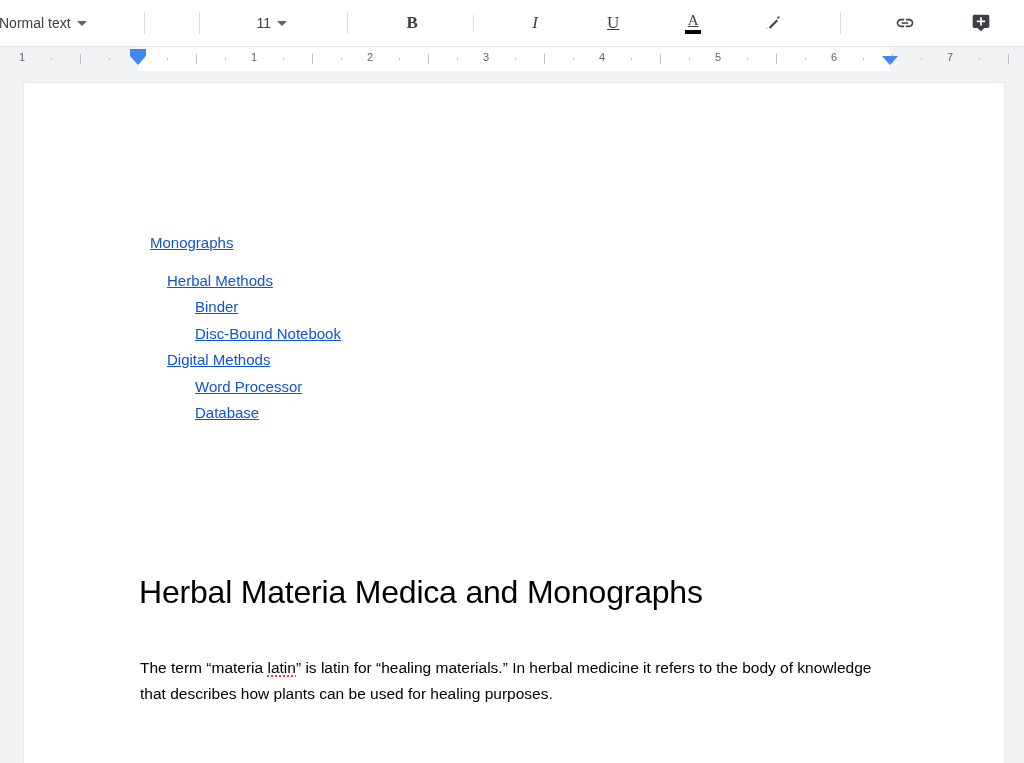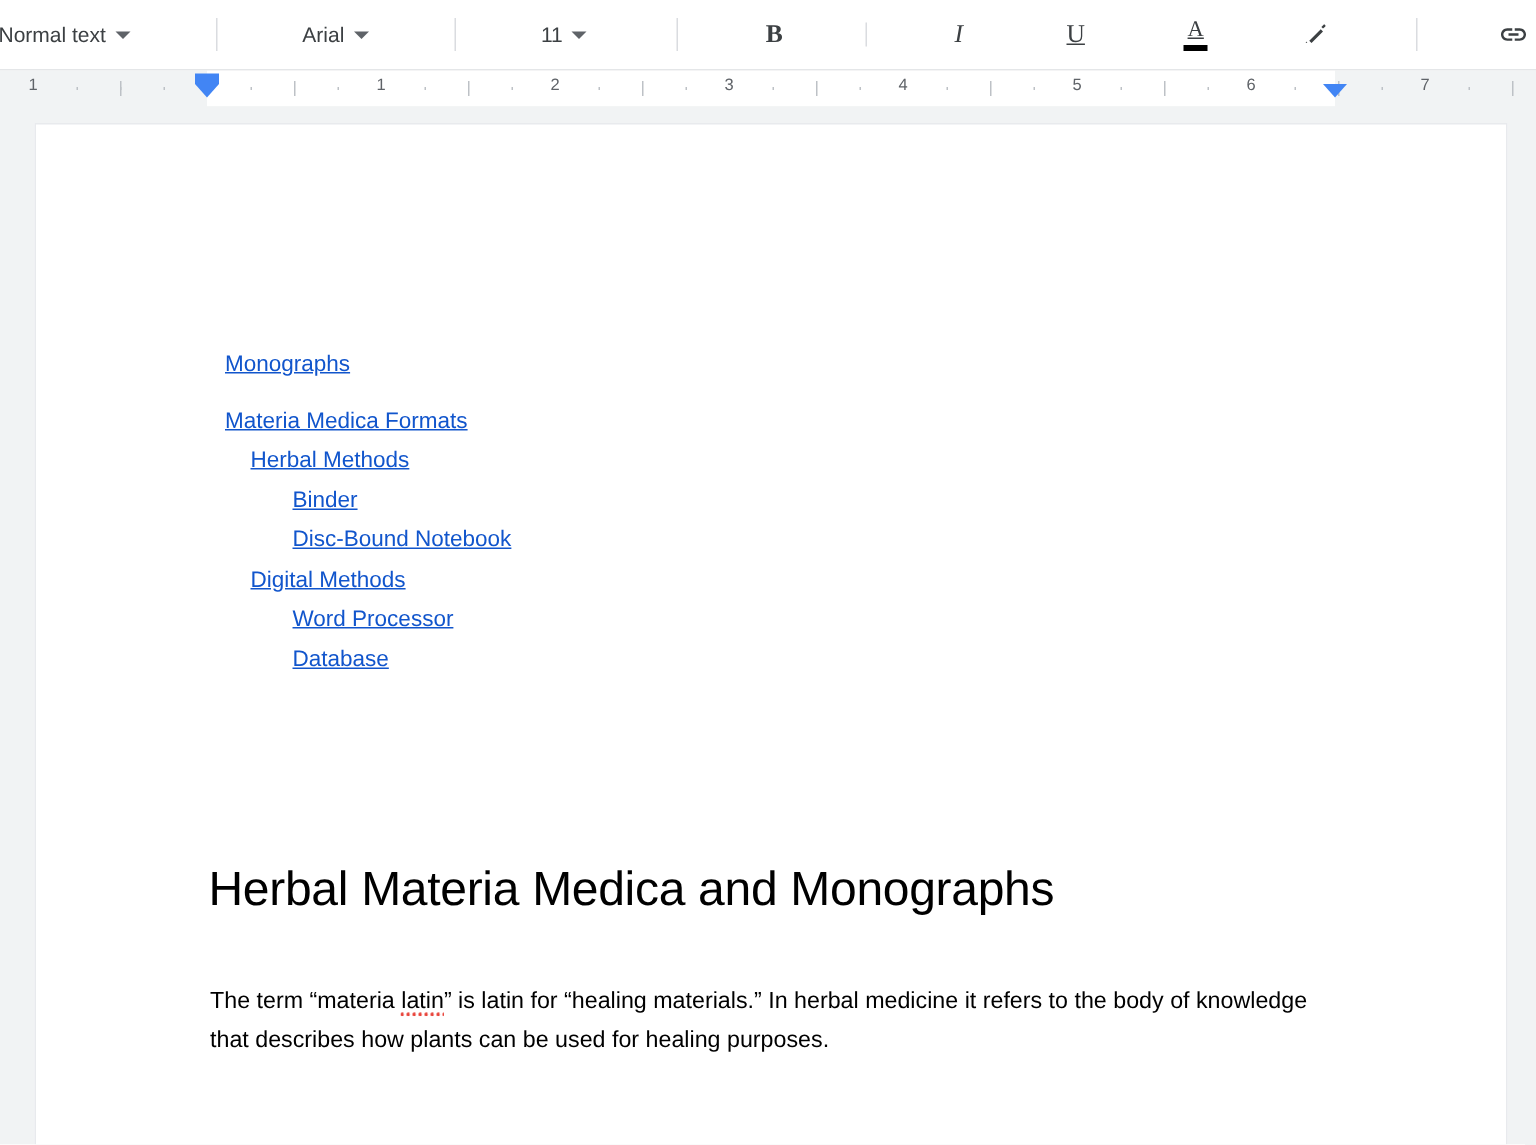--- a/index.html
+++ b/index.html
@@ -270,24 +270,20 @@
 
   <div class="toolbar">
 
     <div class="tb-select" style="margin-left:-9px;">
       <span class="lbl">Normal text</span>
       <span class="caret"></span>
     </div>
 
     <div class="sep"></div>
 
-    <div class="tb-select" style="width:128px;justify-content:space-between;">
-      <span class="lbl">Arial</span>
-      <span class="caret"></span>
-    </div>
 
     <div class="sep"></div>
 
     <div class="tb-select" style="width:72px;justify-content:space-between;">
       <span class="lbl">11</span>
       <span class="caret"></span>
     </div>
 
     <div class="sep" style="margin-left:8px;"></div>
 
@@ -449,21 +445,20 @@
     </div>
   </div>
 
   <div class="canvas">
     <div class="page">
       <div class="page-body">
 
         <div class="toc">
           <a class="toc-item lvl0">Monographs</a>
           <div class="toc-gap"></div>
-          <a class="toc-item lvl0">Materia Medica Formats</a>
           <a class="toc-item lvl1">Herbal Methods</a>
           <a class="toc-item lvl2">Binder</a>
           <a class="toc-item lvl2">Disc-Bound Notebook</a>
           <a class="toc-item lvl1">Digital Methods</a>
           <a class="toc-item lvl2">Word Processor</a>
           <a class="toc-item lvl2">Database</a>
         </div>
 
         <h1 class="doc-title">Herbal Materia Medica and Monographs</h1>
 

